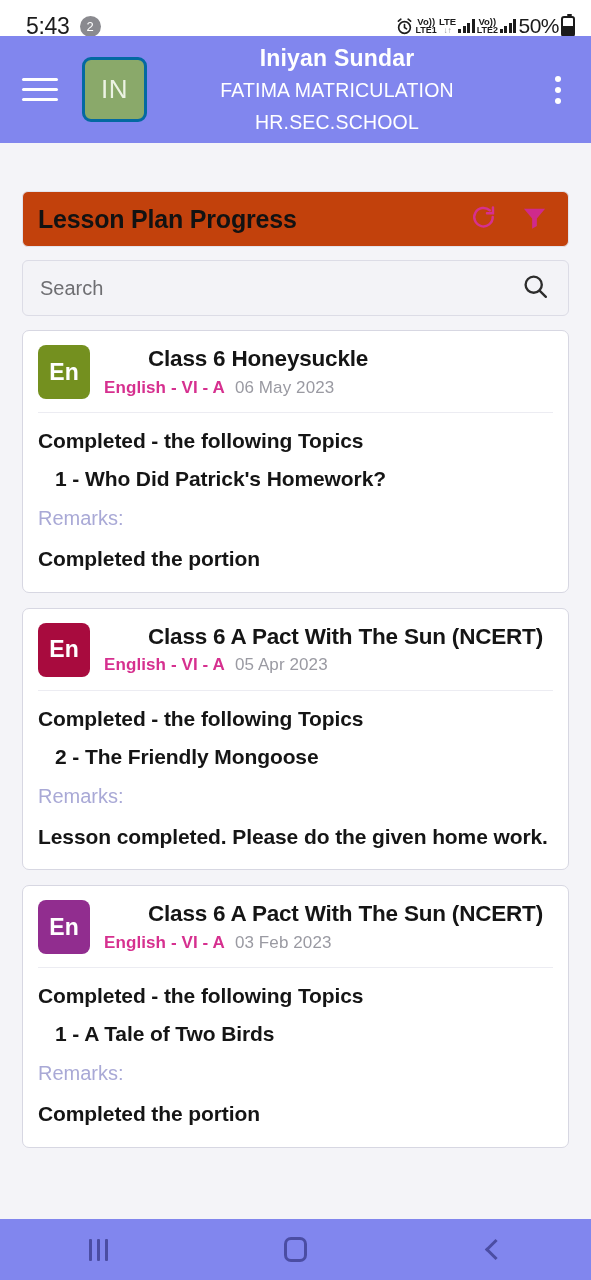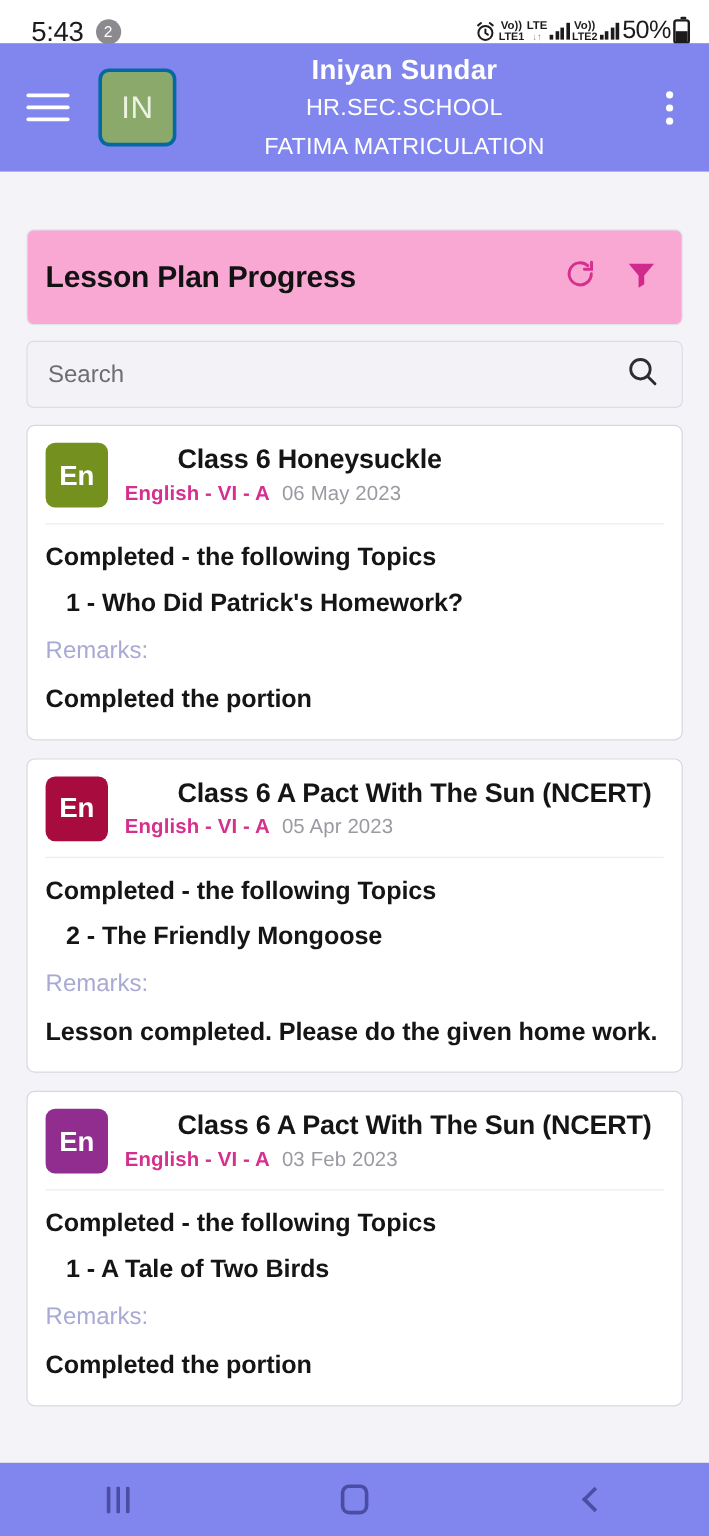--- a/index.html
+++ b/index.html
@@ -175,24 +175,24 @@
   
   .content {
     position: absolute;
     top: 153px; left: 0; right: 0; bottom: 61px;
     background: #f4f4f8;
     overflow: hidden;
     padding: 38px 22px 0 22px;
   }
 
   .panel-title {
-    background: #f9a8d4;
+    background: #c2410c;
     border: 1px solid #e3e3ec;
     border-radius: 6px;
-    height: 80px;
+    height: 56px;
     display: flex;
     align-items: center;
     justify-content: space-between;
     padding: 0 20px 0 15px;
   }
   .panel-title h1 {
     font-size: 25px;
     font-weight: bold;
     color: #121212;
     letter-spacing: -0.2px;
@@ -387,22 +387,22 @@
 
 <div class="appbar">
   <div class="hamburger">
     <span></span>
       <span></span>
       <span></span>
   </div>
   <div class="avatar" style="background: rgb(138, 169, 106);">IN</div>
   <div class="appbar-titles">
     <div class="appbar-name">Iniyan Sundar</div>
+    <div class="appbar-school">FATIMA MATRICULATION</div>
     <div class="appbar-school">HR.SEC.SCHOOL</div>
-    <div class="appbar-school">FATIMA MATRICULATION</div>
   </div>
   <div class="kebab">
     <i></i>
       <i></i>
       <i></i>
   </div>
 </div>
 
 <div class="content">
 

